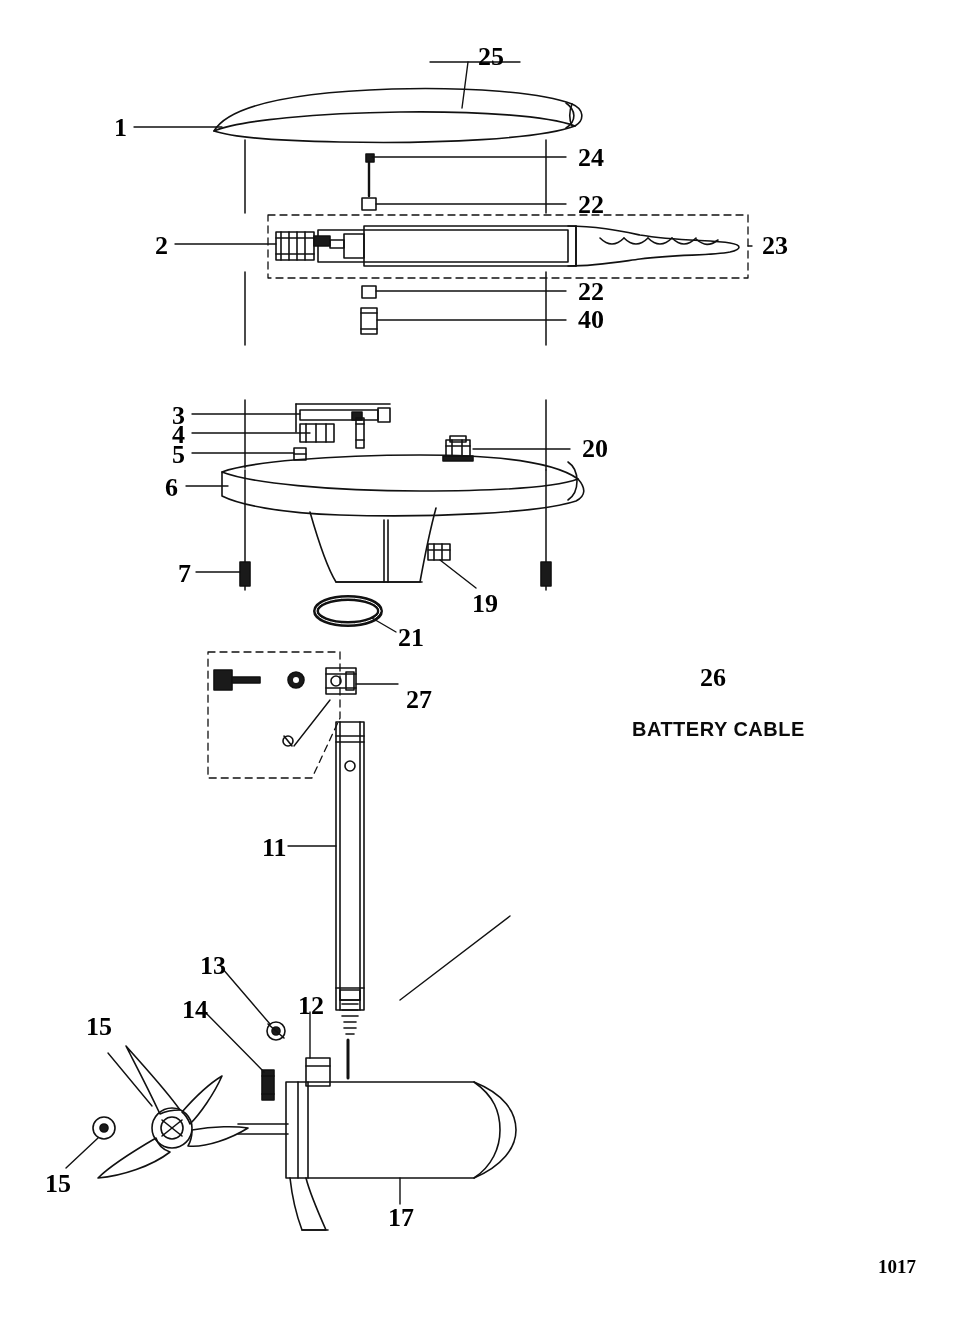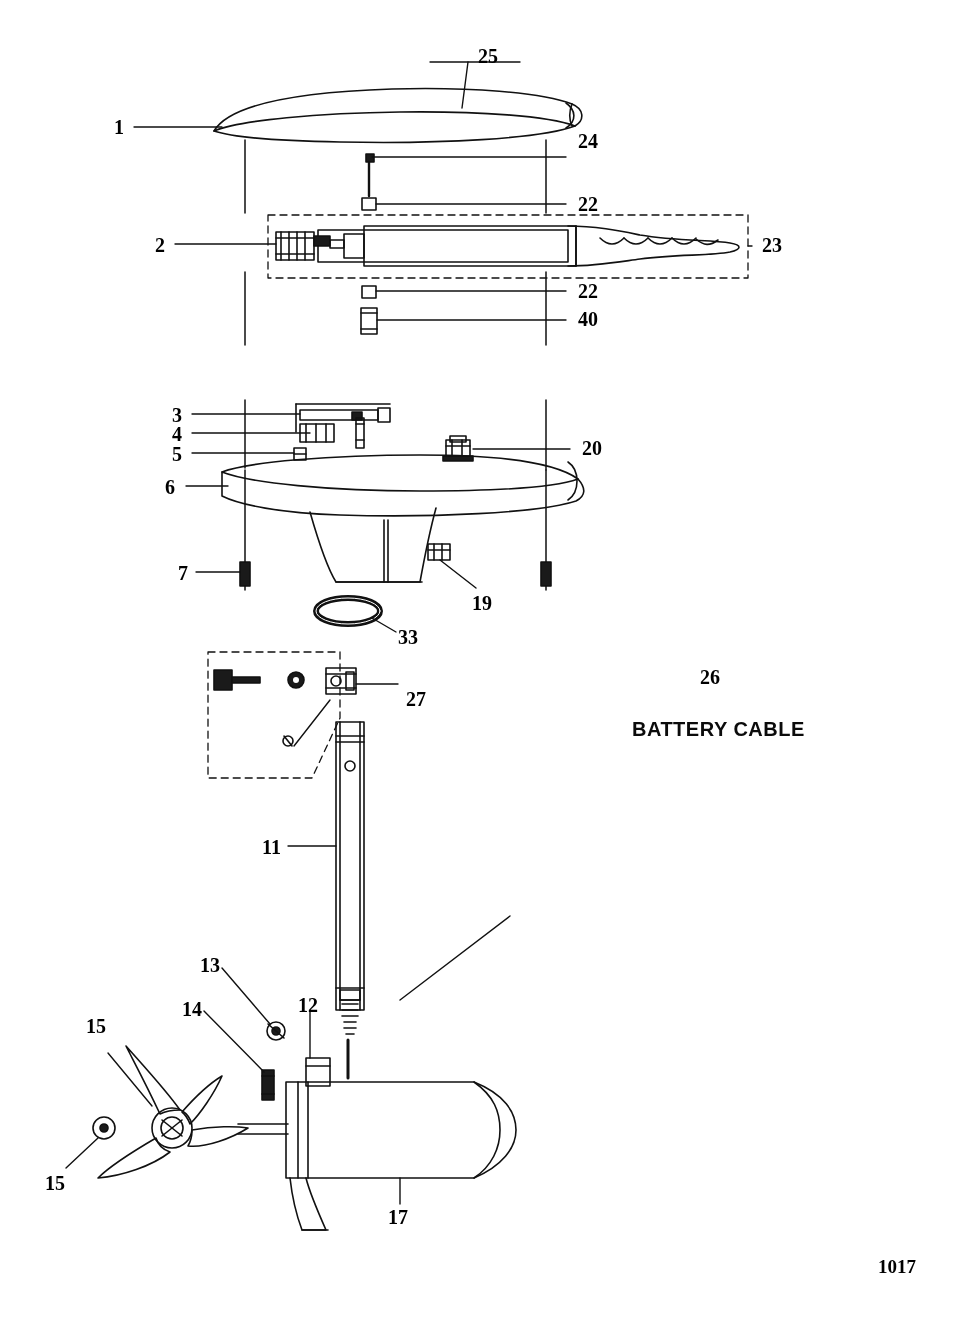--- a/index.html
+++ b/index.html
@@ -22,21 +22,21 @@
     position: absolute;
     left: 0;
     top: 0;
     width: 969px;
     height: 1320px;
   }
   .callout {
     position: absolute;
     font-family: "Liberation Serif", serif;
     font-weight: bold;
-    font-size: 20px;
+    font-size: 26px;
     line-height: 19px;
     color: #000000;
     white-space: nowrap;
   }
   .note {
     position: absolute;
     font-family: "Liberation Sans", sans-serif;
     font-weight: bold;
     font-size: 13.5px;
     line-height: 19.5px;
@@ -394,24 +394,24 @@
   <div class="callout" style="left:182px;  top:1000px;">14</div>
   <div class="callout" style="left:86px;   top:1017px;">15</div>
   <div class="callout" style="left:45px;   top:1174px;">15</div>
   <div class="callout" style="left:388px;  top:1208px;">17</div>
   <div class="callout" style="left:472px;  top:594px;">19</div>
   <div class="callout" style="left:582px;  top:439px;">20</div>
   <div class="callout" style="left:578px;  top:310px;">40</div>
   <div class="callout" style="left:578px; top:195px;">22</div>
   <div class="callout" style="left:578px; top:282px;">22</div>
   <div class="callout" style="left:762px;  top:236px;">23</div>
-  <div class="callout" style="left:578px;  top:132px;text-align:center;">24</div>
+  <div class="callout" style="left:578px;  top:148px;text-align:center;">24</div>
   <div class="callout" style="left:478px;  top:47px;">25</div>
   <div class="callout" style="left:700px;  top:668px;">26</div>
   <div class="callout" style="left:406px;  top:690px;">27</div>
-  <div class="callout" style="left:398px;  top:628px;">33</div>
+  <div class="callout" style="left:398px;  top:628px;">21</div>
 
   <div class="battery-label" style="left:616px; top:718px;margin-left:16px;">BATTERY CABLE</div>
 
 
   <div class="page-code" style="left:878px; top:1256px;">1017</div>
 
 </div>
 
 </body></html>

